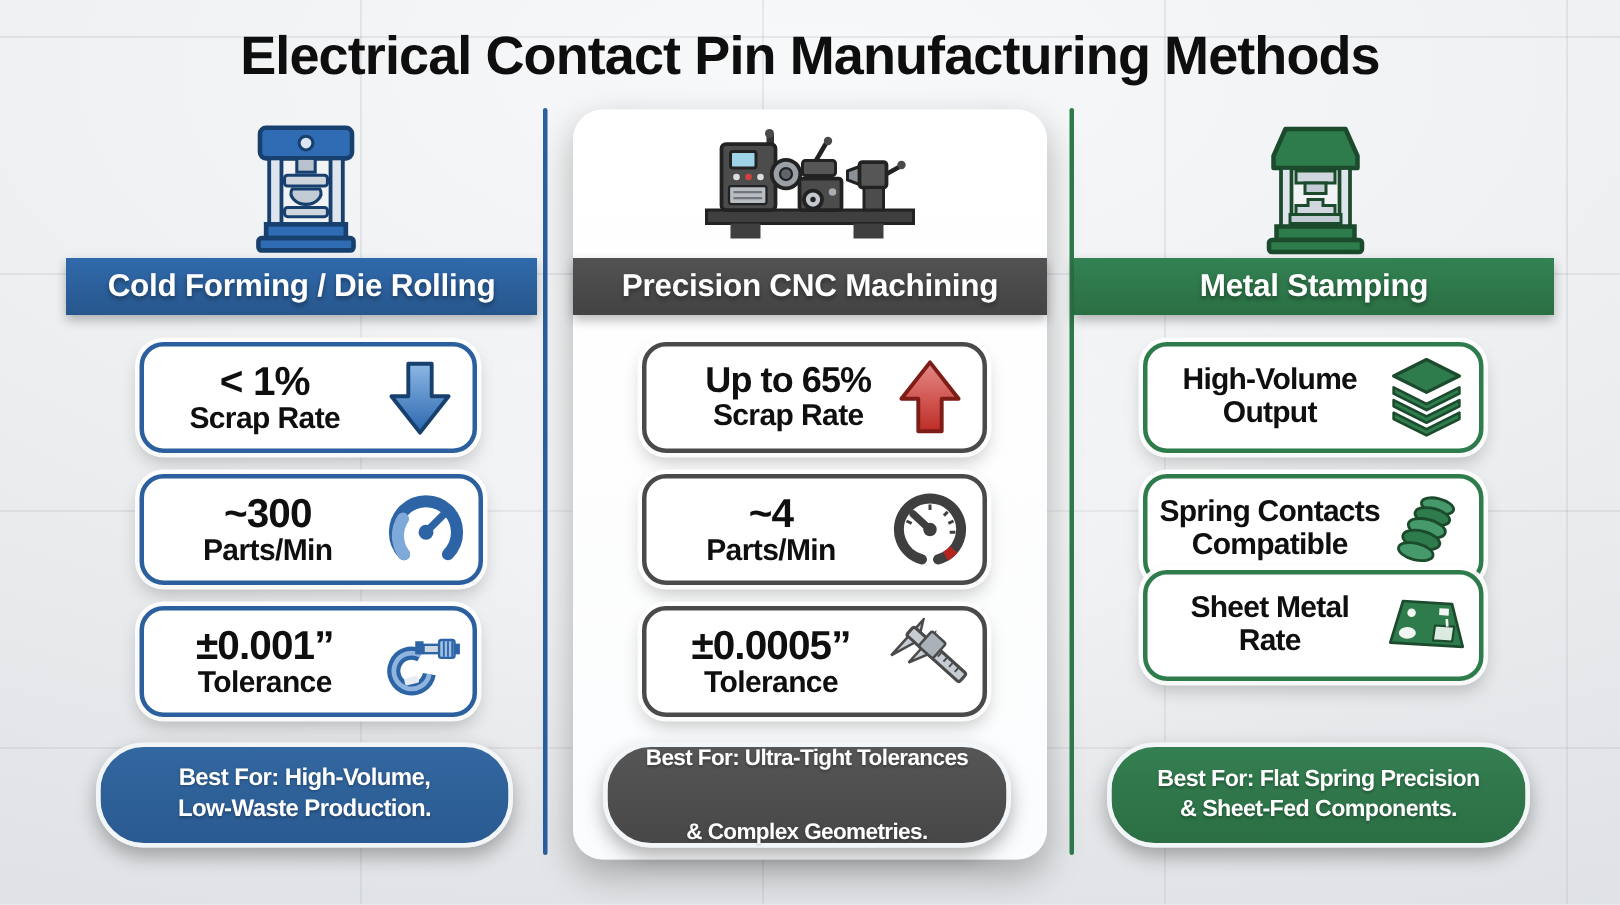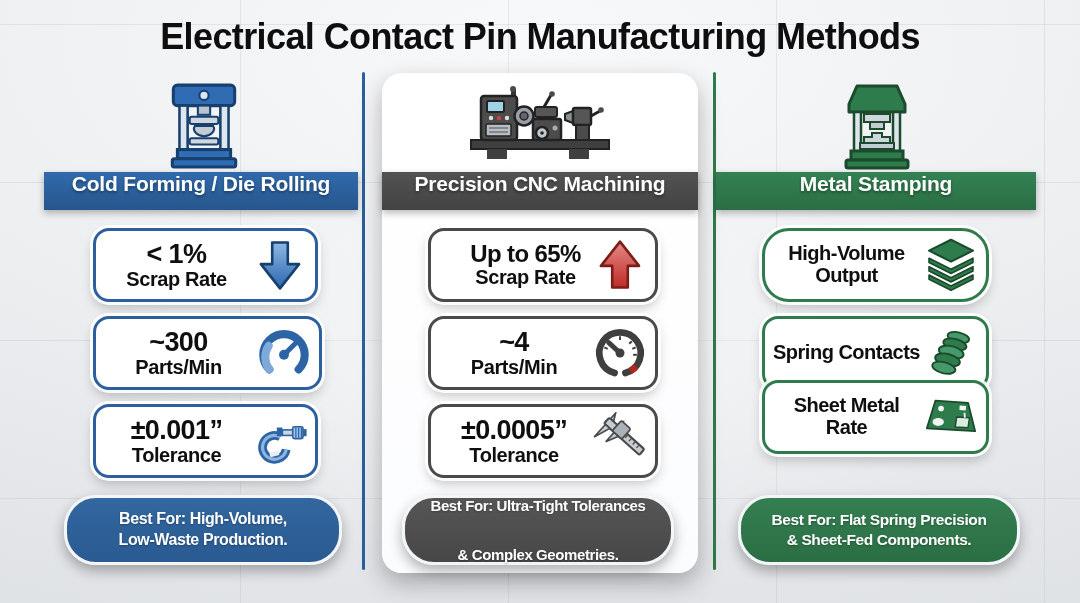--- a/index.html
+++ b/index.html
@@ -22,21 +22,21 @@
   .divider { position:absolute; top:72px; width:3px; height:498px; z-index:2; border-radius:2px; }
   .divider-blue  { left:362px; background:#2b5f9e; }
   .divider-green { left:713px; background:#2e7b4b; }
 
   .panel { position:absolute; left:382px; top:73px; width:316px; height:500px;
     background:linear-gradient(180deg,#ffffff 0%,#fbfcfd 100%); border-radius:20px;
     box-shadow:0 10px 24px rgba(0,0,0,0.28); z-index:3; }
 
   .hdr-icon { position:absolute; display:flex; align-items:center; justify-content:center; z-index:6; }
 
-  .banner { position:absolute; height:38px; display:flex; align-items:flex-start; justify-content:center;
+  .banner { position:absolute; height:38px; display:flex; align-items:center; justify-content:center;
     color:#fff; font-weight:700; font-size:21px; letter-spacing:-0.2px; z-index:6;
     text-shadow:0 2px 3px rgba(0,0,0,0.35); box-shadow:0 3px 7px rgba(0,0,0,0.28); }
   .banner-blue  { left:44px;  top:172px; width:314px; background:linear-gradient(180deg,#306aac,#27568c); }
   .banner-dark  { left:382px; top:172px; width:316px; background:linear-gradient(180deg,#525252,#434343); }
   .banner-green { left:716px; top:172px; width:320px; background:linear-gradient(180deg,#338254,#2a6f43); }
 
   .card { position:absolute; height:74px; background:#fff; border-radius:16px; z-index:6;
     display:flex; align-items:center; padding:2px 8px 2px 4px;
     box-shadow:0 0 0 3px rgba(255,255,255,0.9), 0 6px 12px rgba(0,0,0,0.22); }
   .card-blue  { border:3.5px solid #2b5f9e; }
@@ -272,38 +272,39 @@
         <rect x="28" y="63" width="34" height="6" fill="#c3ccd4" stroke="#1b4a2c" stroke-width="2"></rect>
         <rect x="19" y="71" width="52" height="9" fill="#2e7b4b" stroke="#1b4a2c" stroke-width="3"></rect>
         <rect x="14" y="80" width="62" height="8" rx="2" fill="#2e7b4b" stroke="#1b4a2c" stroke-width="3"></rect>
       </svg>
     </div>
 
     <div class="banner banner-green">
       <span>Metal Stamping</span>
     </div>
 
-    <div class="card card-green" style="left:762px; top:228px; width:227px;border-radius:27px;">
+    <div class="card card-green" style="left:762px; top:228px; width:227px;">
       <div class="stat-text">
         <div class="stat-value">High-Volume</div>
         <div class="stat-label">Output</div>
       </div>
       <div class="stat-icon">
         <svg width="56" height="58" viewBox="0 0 64 64">
           <polygon points="32,2 58,15 32,28 6,15" fill="#2e7b4b" stroke="#1b4a2c" stroke-width="2.5" stroke-linejoin="round"></polygon>
           <path d="M6 24 L32 37 L58 24 L58 29 L32 42 L6 29 Z" fill="#2e7b4b" stroke="#1b4a2c" stroke-width="2" stroke-linejoin="round"></path>
           <path d="M6 34 L32 47 L58 34 L58 39 L32 52 L6 39 Z" fill="#2e7b4b" stroke="#1b4a2c" stroke-width="2" stroke-linejoin="round"></path>
           <path d="M6 44 L32 57 L58 44 L58 49 L32 62 L6 49 Z" fill="#2e7b4b" stroke="#1b4a2c" stroke-width="2" stroke-linejoin="round"></path>
         </svg>
       </div>
     </div>
 
     <div class="card card-green" style="left:762px; top:316px; width:227px;">
       <div class="stat-text">
         <div class="stat-value">Spring Contacts</div>
+        <div class="stat-label">Compatible</div>
       </div>
       <div class="stat-icon">
         <svg width="54" height="58" viewBox="0 0 64 64">
           <g transform="rotate(14 32 32)">
             <ellipse cx="36" cy="12" rx="13" ry="6" fill="#46996a" stroke="#1b4a2c" stroke-width="2.2"></ellipse>
             <ellipse cx="34" cy="21" rx="14" ry="6.5" fill="#2e7b4b" stroke="#1b4a2c" stroke-width="2.2"></ellipse>
             <ellipse cx="32" cy="31" rx="15" ry="7" fill="#46996a" stroke="#1b4a2c" stroke-width="2.2"></ellipse>
             <ellipse cx="30" cy="41" rx="15" ry="7" fill="#2e7b4b" stroke="#1b4a2c" stroke-width="2.2"></ellipse>
             <ellipse cx="28" cy="51" rx="14" ry="6.5" fill="#46996a" stroke="#1b4a2c" stroke-width="2.2"></ellipse>
           </g>

